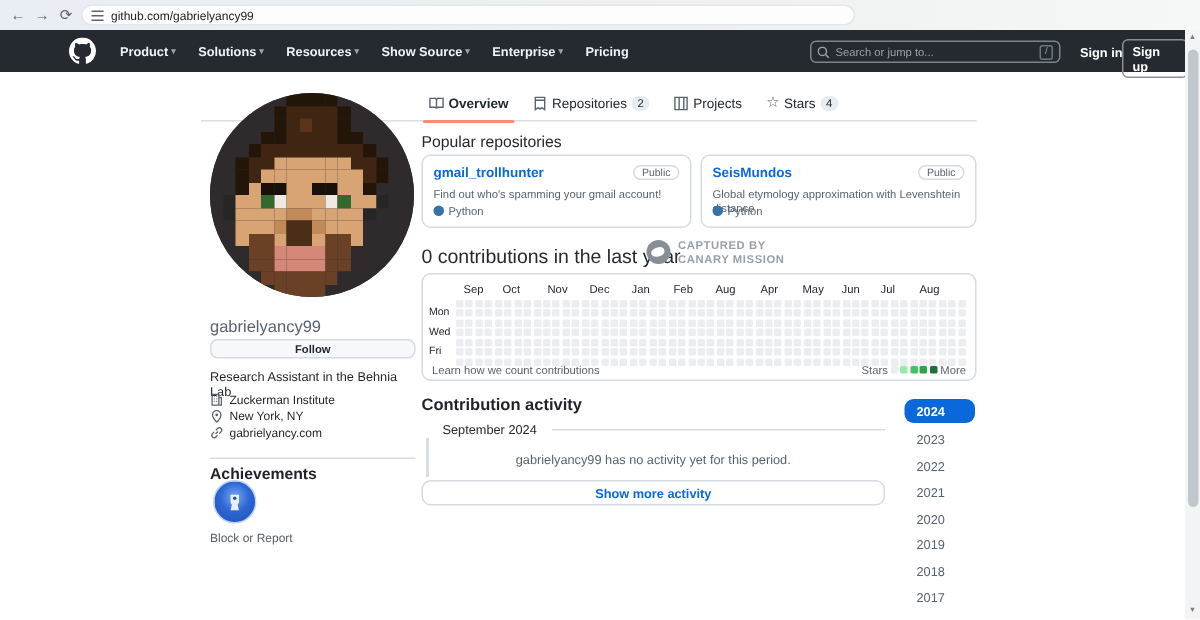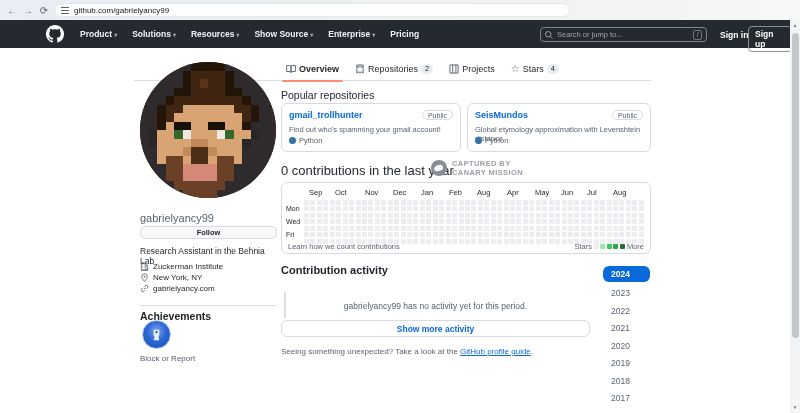--- a/index.html
+++ b/index.html
@@ -931,23 +931,26 @@
             <span class="lg" style="background: rgb(48, 161, 78);"></span>
             <span class="lg" style="background: rgb(33, 110, 57);"></span>
           </span>
         <span>More</span>
       </span>
     </div>
   </div>
 
   <div id="activity-title">Contribution activity</div>
   <div id="timeline-line"></div>
+  <div id="period-row">
+    <span id="period-label">September 2024</span>
+    <span id="period-line"></span>
+  </div>
   <div id="empty-state">gabrielyancy99 has no activity yet for this period.</div>
   <div id="show-more">Show more activity</div>
-  <div id="footnote"><span>Seeing something unexpected? Take a look at the </span><a>GitHub profile guide</a><span>.</span></div>
 
   <div id="year-selected">2024</div>
   <div class="year-item" style="top:288px">2023</div>
   <div class="year-item" style="top:305.5px">2022</div>
   <div class="year-item" style="top:323px">2021</div>
   <div class="year-item" style="top:340.5px">2020</div>
   <div class="year-item" style="top:358px">2019</div>
   <div class="year-item" style="top:375.5px">2018</div>
   <div class="year-item" style="top:393px">2017</div>
 

